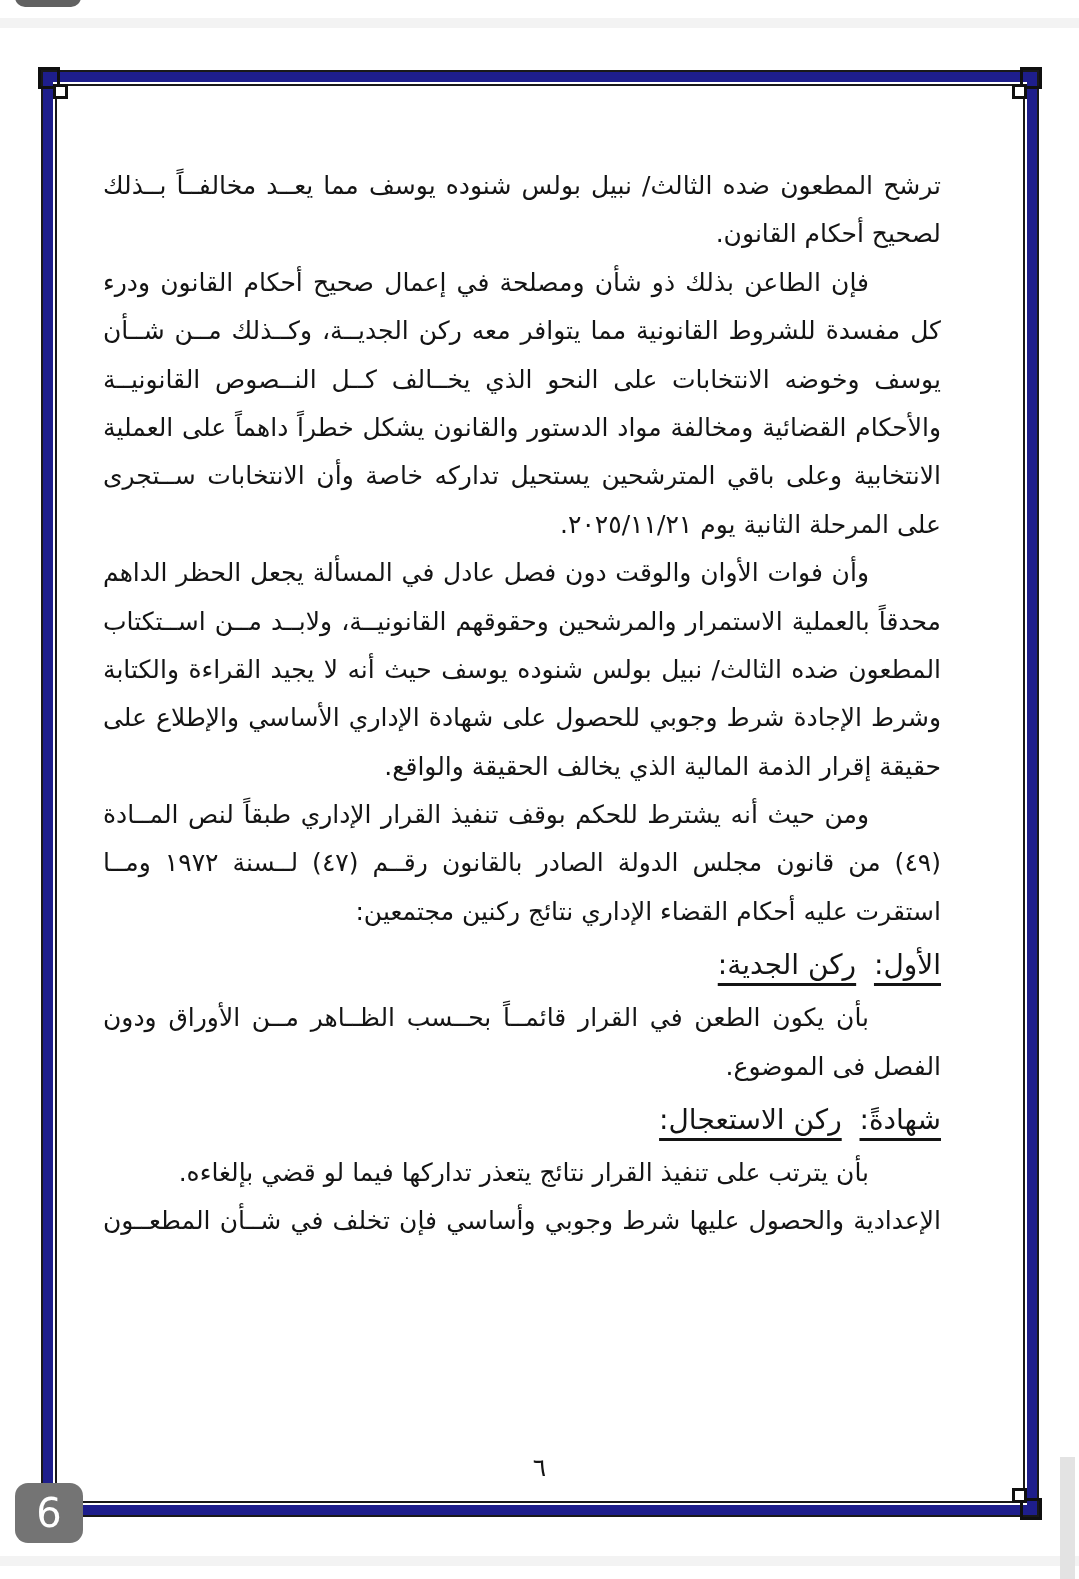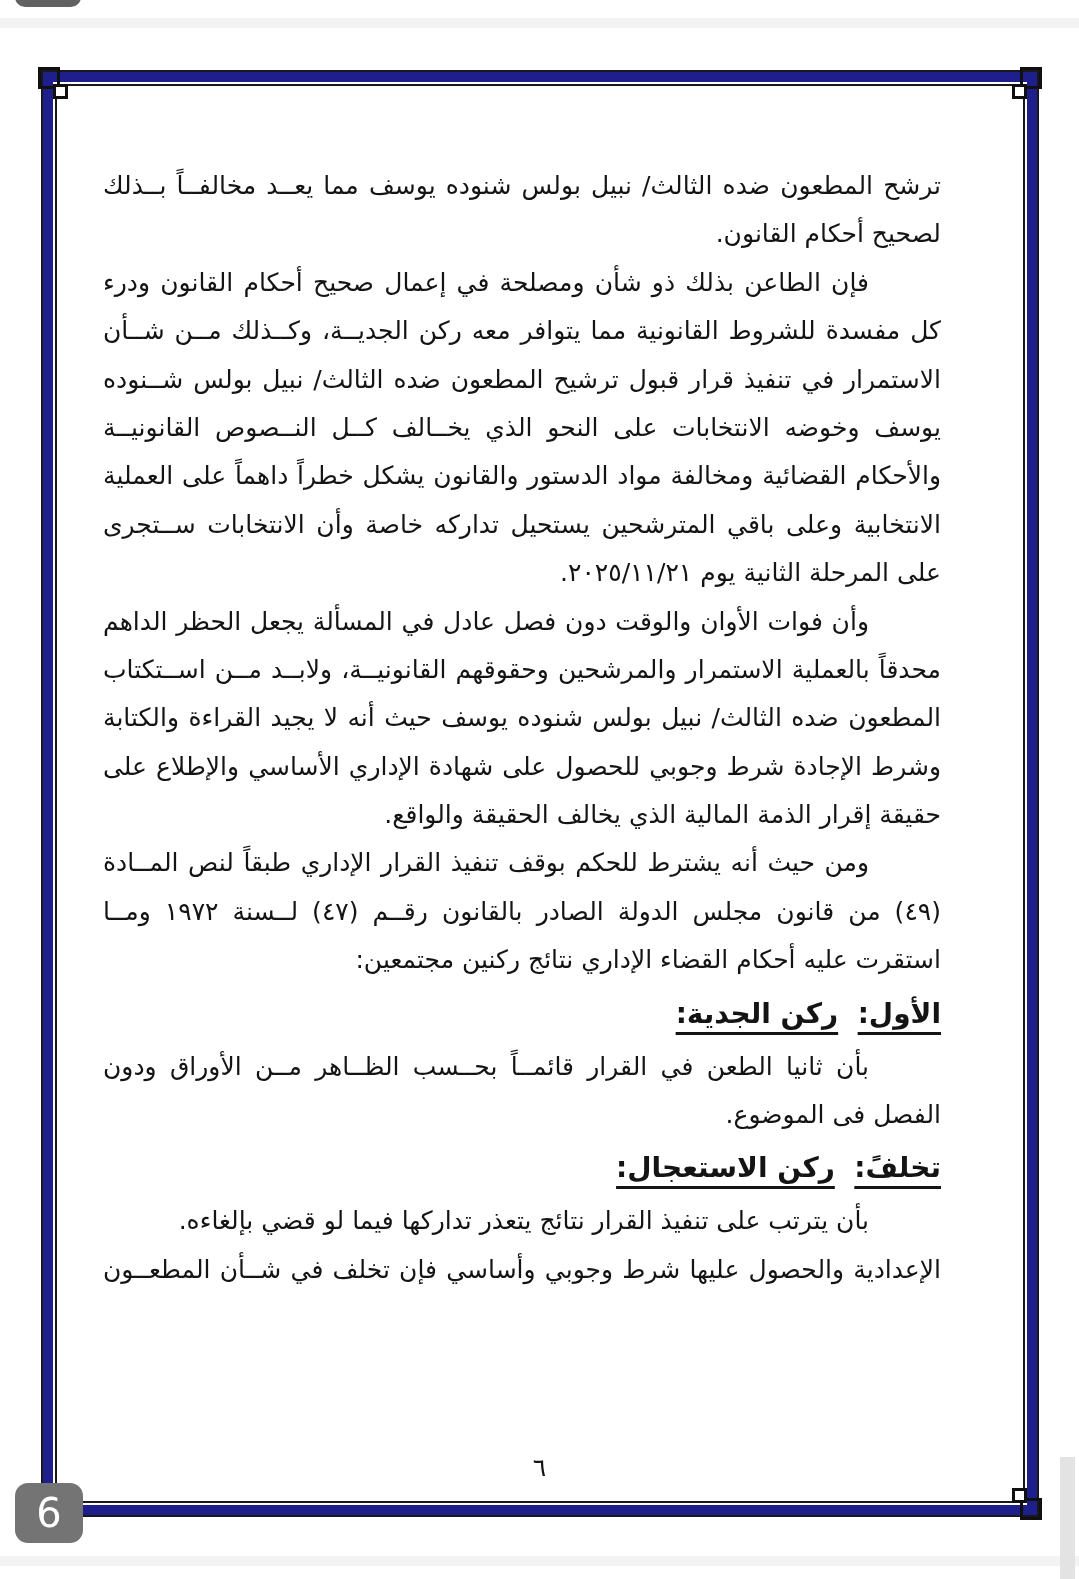--- a/index.html
+++ b/index.html
@@ -54,21 +54,21 @@
     position:absolute;top:76px;right:82px;left:46px;
     direction:rtl;color:#141414;
   }
   .line{
     height:48.4px;line-height:48.4px;font-size:25px;
     text-align:right;
   }
   .line.j{text-align:justify;text-align-last:justify;}
   .line.ind{padding-right:72px;}
   .line.head{
-    font-weight:700;font-size:28px;height:58px;line-height:58px;text-align:right;
+    font-weight:400;font-size:28px;height:58px;line-height:58px;text-align:right;
   }
   .line.head span{
     text-decoration:underline;
     text-decoration-thickness:3px;
     text-underline-offset:9px;
   }
   .pagenum{
     position:absolute;left:0;top:1453px;width:1079px;
     text-align:center;font-size:25px;color:#141414;
   }
@@ -82,37 +82,36 @@
 
 <div class="frame">
   <div class="band">
     <div class="inner">
 
       <div class="textblock" lang="ar" dir="rtl">
         <div class="line j">ترشح المطعون ضده الثالث/ نبيل بولس شنوده يوسف مما يعــد مخالفــاً بــذلك</div>
         <div class="line">لصحيح أحكام القانون.</div>
         <div class="line j ind">فإن الطاعن بذلك ذو شأن ومصلحة في إعمال صحيح أحكام القانون ودرء</div>
         <div class="line j">كل مفسدة للشروط القانونية مما يتوافر معه ركن الجديــة، وكــذلك مــن شــأن</div>
-        <div class="line j">الاستمرار في تنفيذ قرار قبول ترشيح المطعون ضده الثالث/ نبيل بولس شــنوده</div>
         <div class="line j">يوسف وخوضه الانتخابات على النحو الذي يخــالف كــل النــصوص القانونيــة</div>
         <div class="line j">والأحكام القضائية ومخالفة مواد الدستور والقانون يشكل خطراً داهماً على العملية</div>
         <div class="line j">الانتخابية وعلى باقي المترشحين يستحيل تداركه خاصة وأن الانتخابات ســتجرى</div>
         <div class="line">على المرحلة الثانية يوم ٢٠٢٥/١١/٢١.</div>
         <div class="line j ind">وأن فوات الأوان والوقت دون فصل عادل في المسألة يجعل الحظر الداهم</div>
         <div class="line j">محدقاً بالعملية الاستمرار والمرشحين وحقوقهم القانونيــة، ولابــد مــن اســتكتاب</div>
         <div class="line j">المطعون ضده الثالث/ نبيل بولس شنوده يوسف حيث أنه لا يجيد القراءة والكتابة</div>
         <div class="line j">وشرط الإجادة شرط وجوبي للحصول على شهادة الإداري الأساسي والإطلاع على</div>
         <div class="line">حقيقة إقرار الذمة المالية الذي يخالف الحقيقة والواقع.</div>
         <div class="line j ind">ومن حيث أنه يشترط للحكم بوقف تنفيذ القرار الإداري طبقاً لنص المــادة</div>
         <div class="line j">(٤٩) من قانون مجلس الدولة الصادر بالقانون رقــم (٤٧) لــسنة ١٩٧٢ ومــا</div>
         <div class="line">استقرت عليه أحكام القضاء الإداري نتائج ركنين مجتمعين:</div>
         <div class="line head"><span>الأول:</span>&nbsp; <span>ركن الجدية:</span></div>
-        <div class="line j ind">بأن ثانيا الطعن في القرار قائمــاً بحــسب الظــاهر مــن الأوراق ودون</div>
+        <div class="line j ind">بأن يكون الطعن في القرار قائمــاً بحــسب الظــاهر مــن الأوراق ودون</div>
         <div class="line">الفصل فى الموضوع.</div>
-        <div class="line head"><span>تخلفً:</span>&nbsp; <span>ركن الاستعجال:</span></div>
+        <div class="line head"><span>شهادةً:</span>&nbsp; <span>ركن الاستعجال:</span></div>
         <div class="line ind">بأن يترتب على تنفيذ القرار نتائج يتعذر تداركها فيما لو قضي بإلغاءه.</div>
         <div class="line j">الإعدادية والحصول عليها شرط وجوبي وأساسي فإن تخلف في شــأن المطعــون</div>
       </div>
 
     </div>
   </div>
   <div class="corner-sq sq-a tl"></div>
   <div class="corner-sq sq-b tl"></div>
   <div class="corner-sq sq-a tr"></div>
   <div class="corner-sq sq-b tr"></div>

